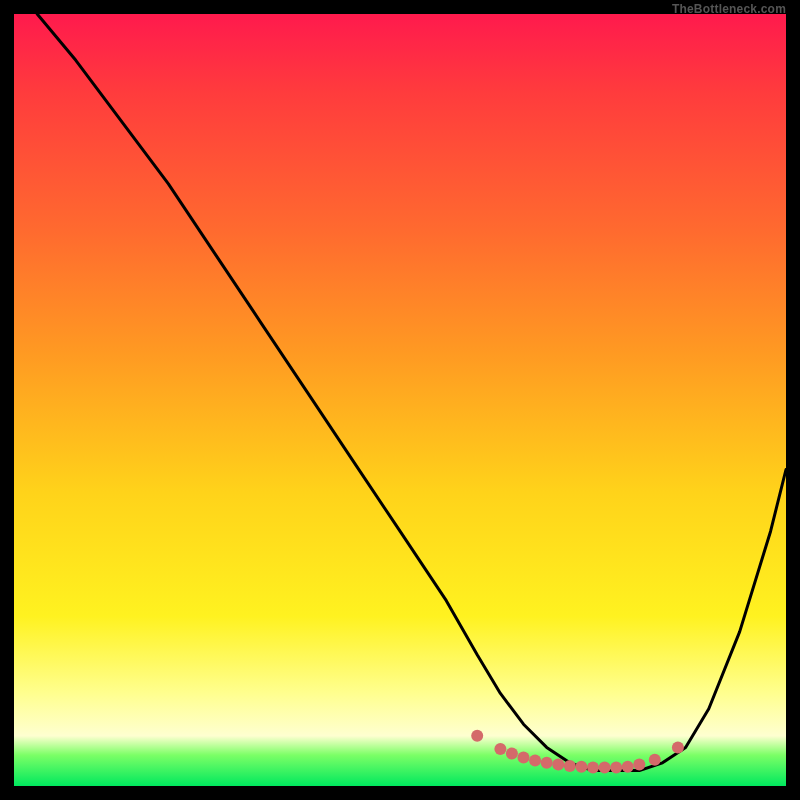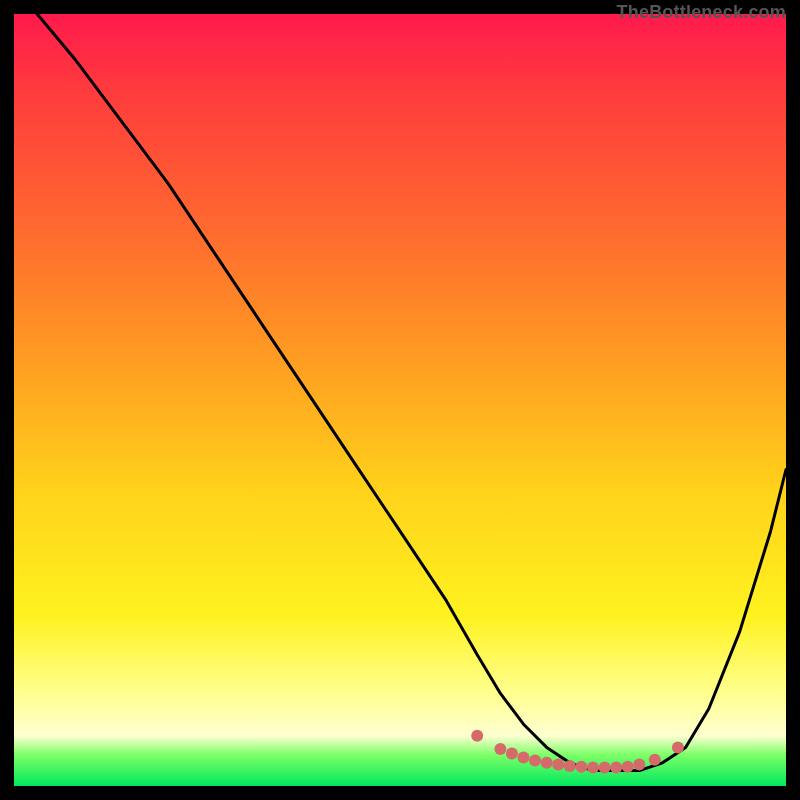--- a/index.html
+++ b/index.html
@@ -30,21 +30,21 @@
       #feffd0 93.5%,
       #7bff66 96%,
       #00e85e 100%
     );
   }
   .watermark {
     position: absolute;
     top: 2px;
     right: 14px;
     color: #555;
-    font-size: 18px;
+    font-size: 12px;
     font-weight: 600;
     letter-spacing: 0.2px;
     user-select: none;
   }
   svg.curve {
     position: absolute;
     left: 14px;
     top: 14px;
     width: 772px;
     height: 772px;

